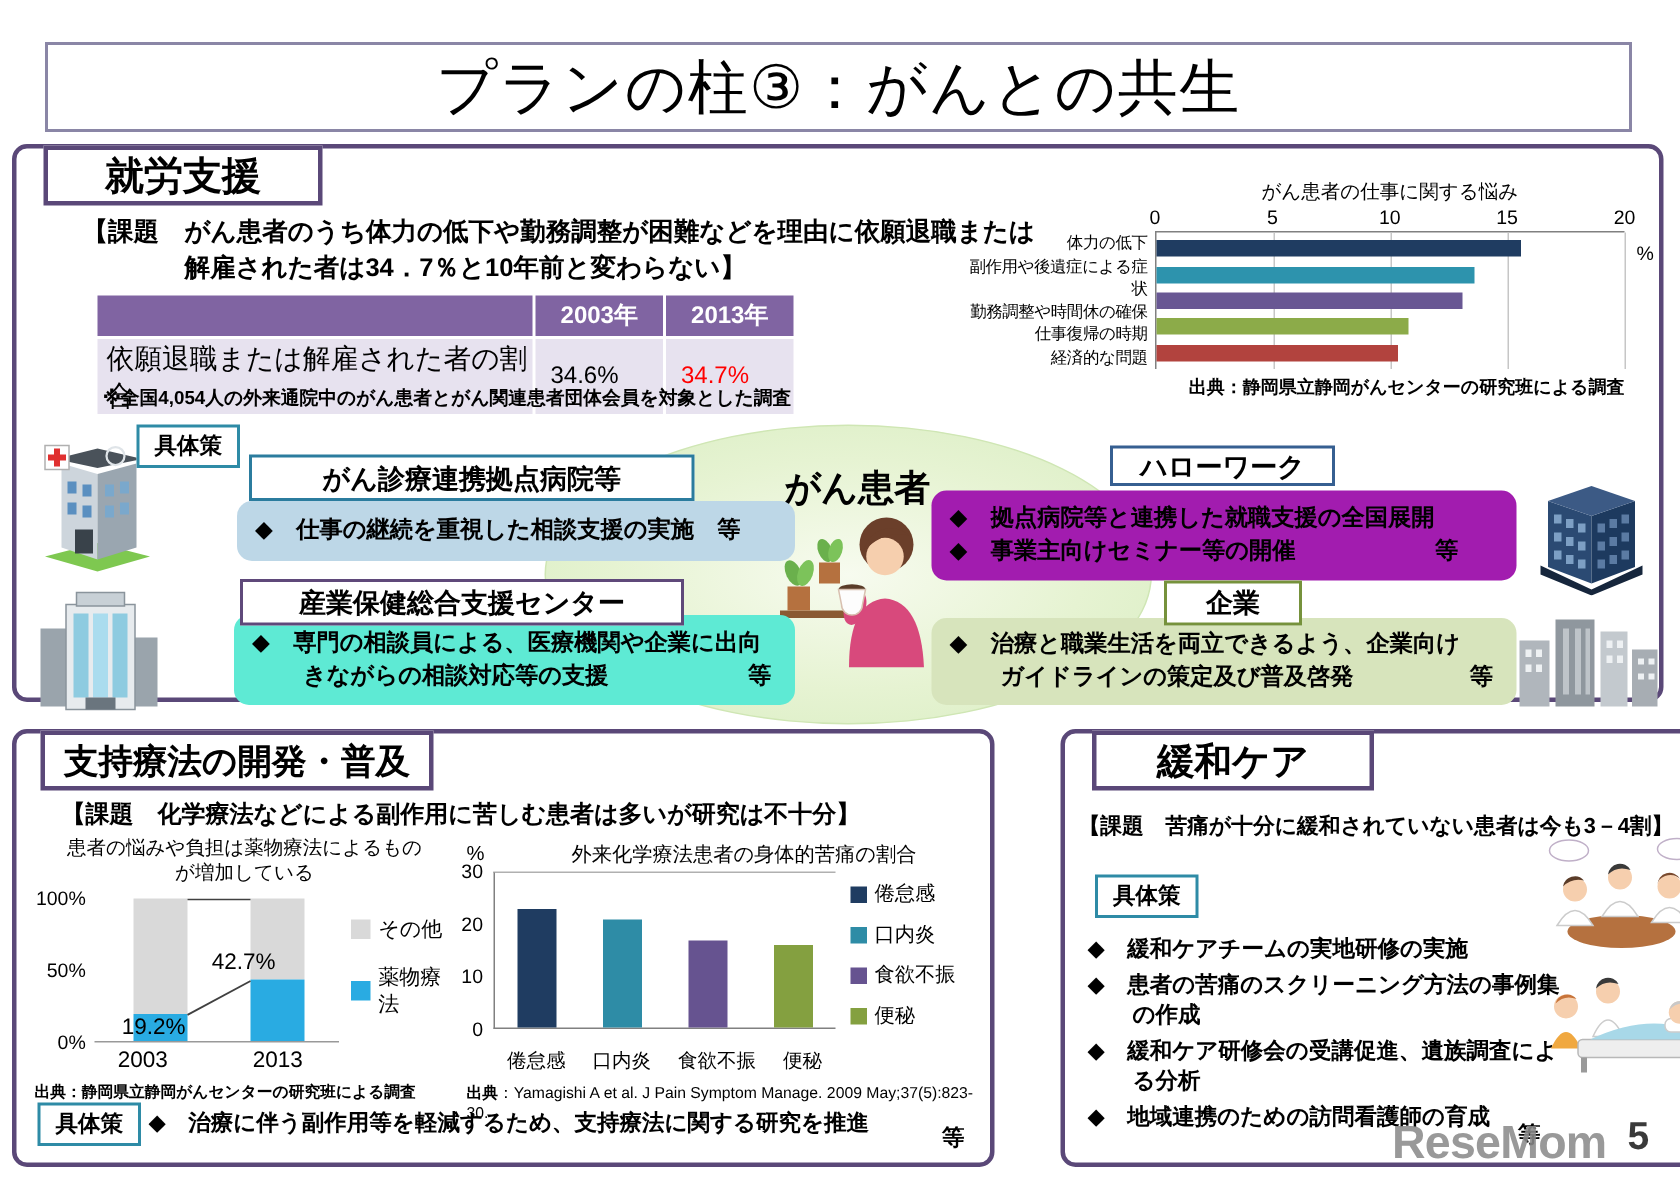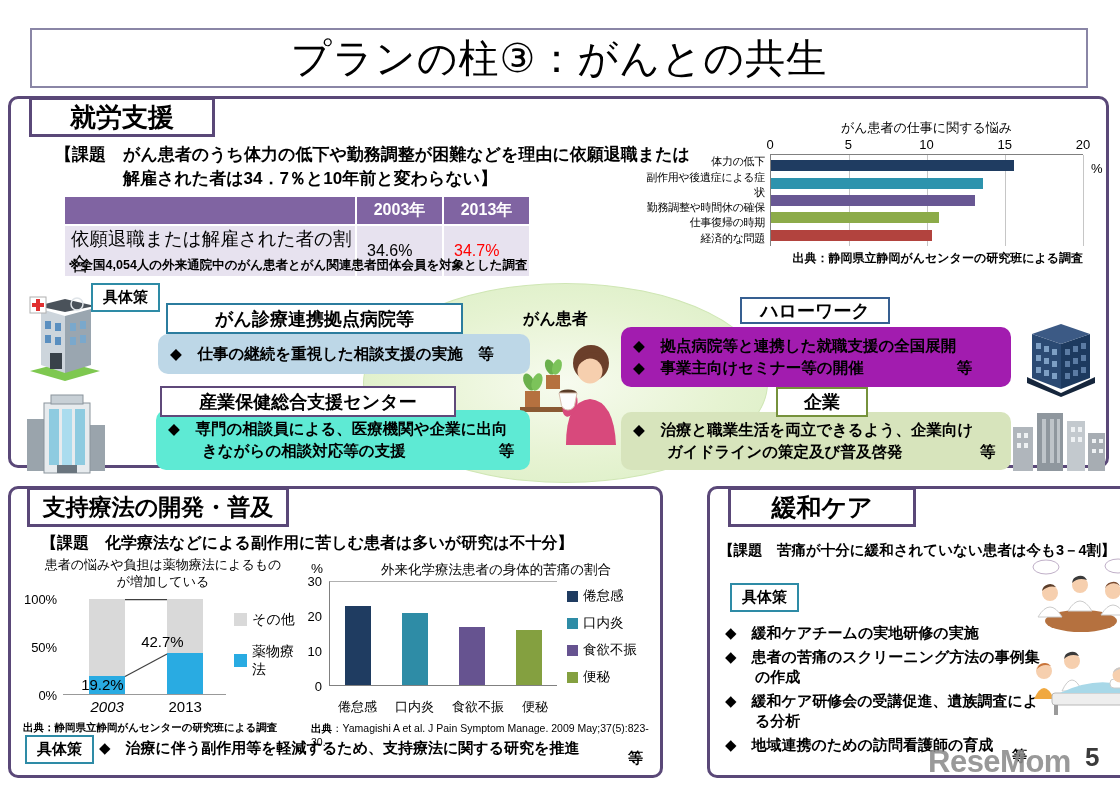--- a/index.html
+++ b/index.html
@@ -53,21 +53,21 @@
     display:flex; flex-direction:column; justify-content:space-around; padding:2px 0; }
   .hb-grid { position:absolute; top:0; bottom:0; width:1px; background:#c6c6c6; }
   .hb-row { position:relative; z-index:1; height:11px; }
   .hb-bar { height:11px; }
   .hb-source { text-align:right; font-size:12px; font-weight:bold; margin-top:4px; }
 
   
   #patient-ellipse { left:352px; top:184px; width:405px; height:200px; border-radius:50%;
     background:radial-gradient(ellipse at center, #f7fbef 0%, #e6f3d2 55%, #d8edc1 100%);
     border:1px solid #cfe6b4; z-index:1; }
-  #patient-label { left:512px; top:210px; font-size:16px; font-weight:bold; z-index:2; }
+  #patient-label { left:512px; top:210px; font-size:24px; font-weight:bold; z-index:2; }
 
   
   .tactics { position:absolute; background:#fff; border:2.5px solid #2e8ba6;
     font-size:15px; font-weight:bold; padding:3px 10px; z-index:4; }
 
   
   .mbox-head { position:absolute; background:#fff; display:flex; align-items:center; justify-content:center;
     font-weight:bold; font-size:18px; z-index:3; }
   .mbox-body { position:absolute; border-radius:10px; font-size:15.5px; font-weight:bold; z-index:2;
     padding:6px 12px; line-height:1.45; display:flex; flex-direction:column; justify-content:center; }
@@ -363,21 +363,21 @@
           <div class="sb-ytick" style="top: 0%;">100%</div>
           <div class="sb-ytick" style="top: 50%;">50%</div>
           <div class="sb-ytick" style="top: 100%;">0%</div>
         </div>
       <div id="drug-plot">
           <div class="sb-bar" style="left: 26px; width: 36px;">
             <div style="height: 80.8%; background: rgb(217, 217, 217);"></div>
             <div style="height: 19.2%; background: rgb(41, 171, 226);"></div>
           </div>
           <div class="sb-val" style="left: 18px; bottom: calc(19.2% - 17px);">19.2%</div>
-          <div class="sb-xlab" style="left: 44px; font-style: italic;">2003</div>
+          <div class="sb-xlab" style="left: 32px;">2003</div>
           <div class="sb-bar" style="left: 104px; width: 36px;">
             <div style="height: 57.3%; background: rgb(217, 217, 217);"></div>
             <div style="height: 42.7%; background: rgb(41, 171, 226);"></div>
           </div>
           <div class="sb-val" style="left: 78px; bottom: calc(42.7% + 3px);">42.7%</div>
           <div class="sb-xlab" style="left: 122px;">2013</div>
           <svg width="170" height="96" class="sb-lines">
             <line x1="62" y1="77.56800000000001" x2="104" y2="55.007999999999996" stroke="#404040" stroke-width="1.2"></line>
             <line x1="62" y1="0.6" x2="104" y2="0.6" stroke="#404040" stroke-width="1.2"></line>
           </svg>

